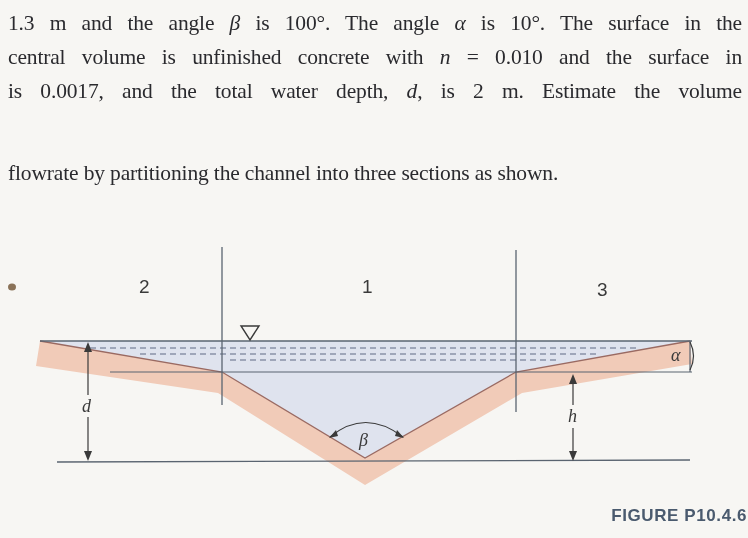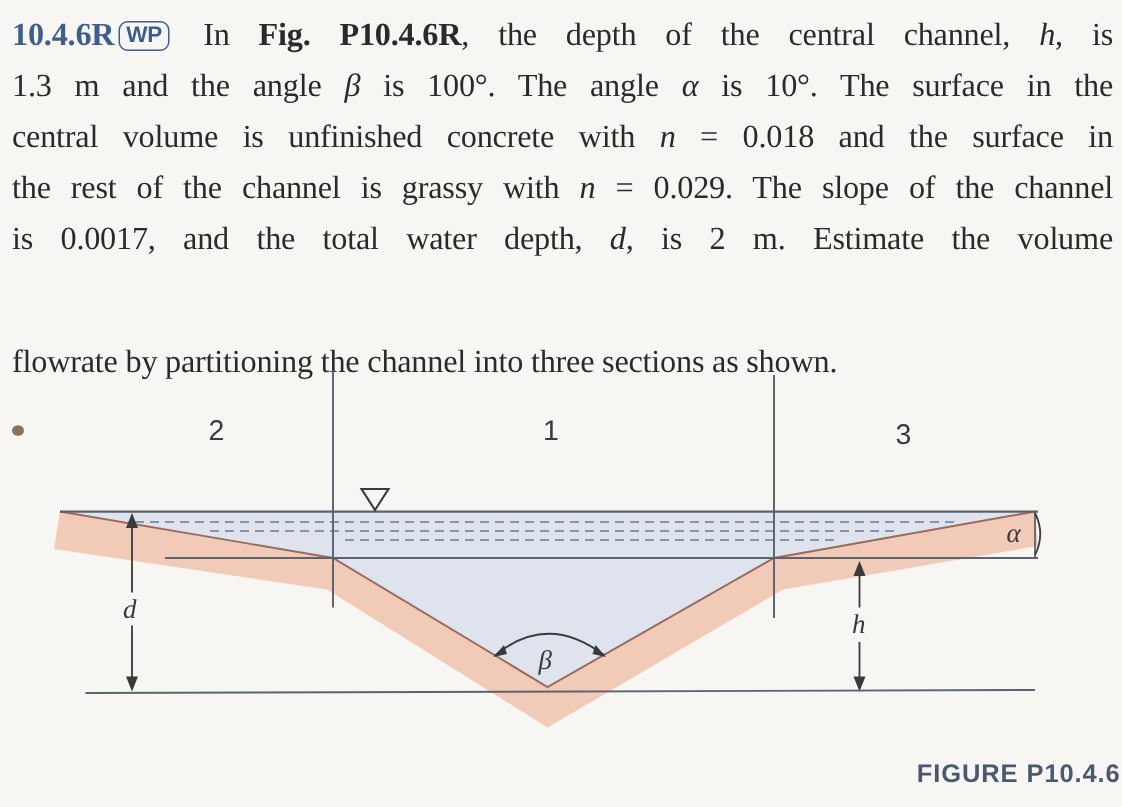--- a/index.html
+++ b/index.html
@@ -33,24 +33,22 @@
     font-family:"Liberation Sans","DejaVu Sans",sans-serif; font-weight:bold;
     font-size:17px; letter-spacing:0.6px; color:#4a5a6e;padding-left:12px;
   }
   .seclabel { font-family:"Liberation Sans","DejaVu Sans",sans-serif; font-size:19px; fill:#3a3a3a; }
   .sym { font-family:"Liberation Serif","DejaVu Serif",serif; font-style:italic; font-size:18px; fill:#3a3a3a; }
 </style>
 </head>
 <body>
 
 <div class="problem">
-  <span class="line"><span class="pnum">10.4.6R</span><span class="wp">WP</span><span> In </span><span class="b">Fig. P10.4.6R</span><span>, the depth of the central channel, </span><span class="i">h</span><span>, is</span></span>
   <span class="line"><span>1.3 m and the angle </span><span class="i">β</span><span> is 100°. The angle </span><span class="i">α</span><span> is 10°. The surface in the</span></span>
-  <span class="line"><span>central volume is unfinished concrete with </span><span class="i">n</span><span> = 0.018 and the surface in</span></span>
-  <span class="line"><span>the rest of the channel is grassy with </span><span class="i">n</span><span> = 0.029. The slope of the channel</span></span>
+  <span class="line"><span>central volume is unfinished concrete with </span><span class="i">n</span><span> = 0.010 and the surface in</span></span>
   <span class="line"><span>is 0.0017, and the total water depth, </span><span class="i">d</span><span>, is 2 m. Estimate the volume</span></span>
   <span class="line last"><span>flowrate by partitioning the channel into three sections as shown.</span></span>
 </div>
 
 <svg class="figure" viewBox="0 230 748 270" width="748" height="270">
 
   <polygon points="40,341 222,372 365,458 516,372 690,341 692,364 522,393 365,485 218,393 36,366" fill="#f1cbb8" stroke="none"></polygon>
 
   <polygon points="40,341 690,341 516,372 365,458 222,372" fill="#dfe3ee"></polygon>
 

